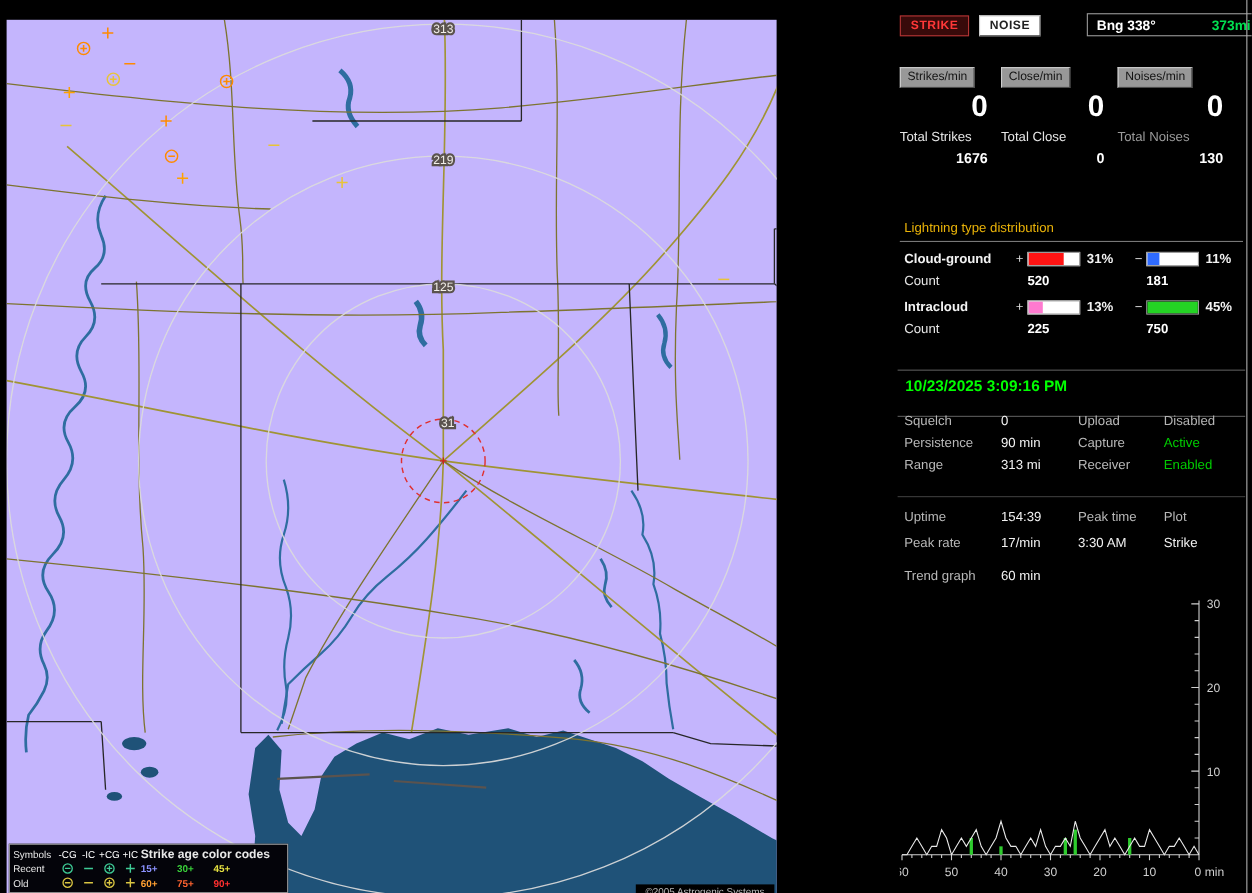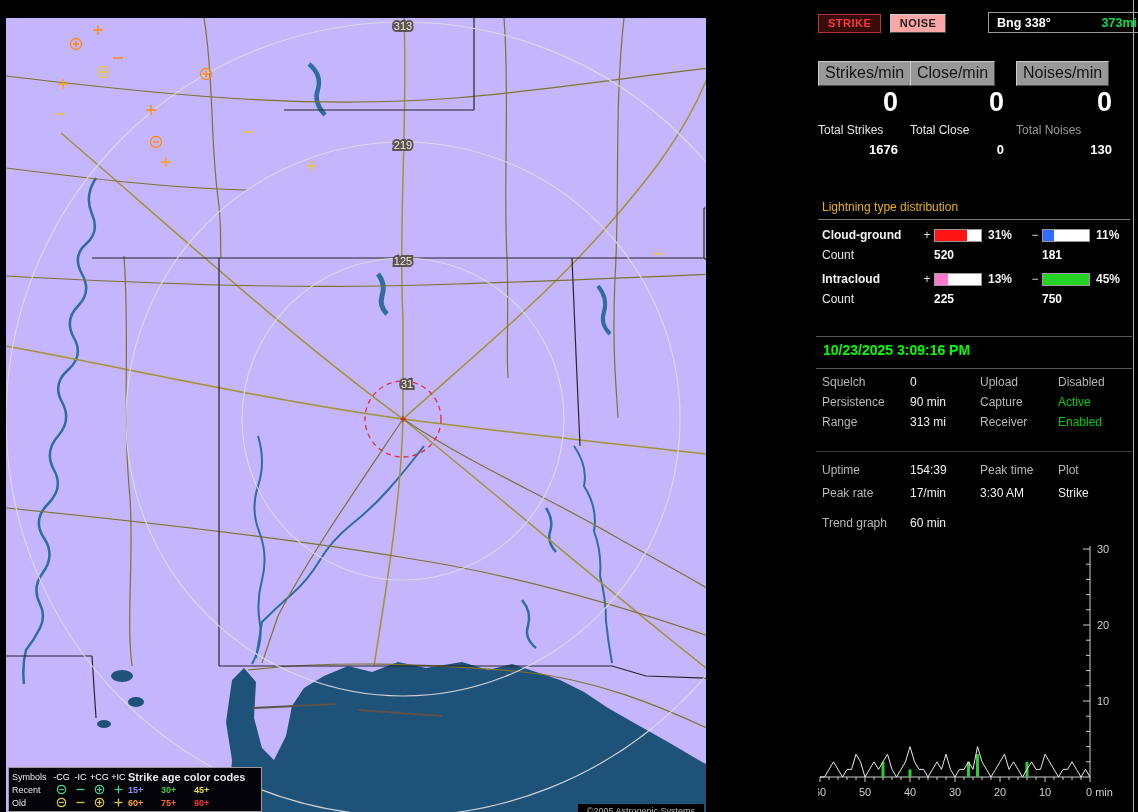--- a/index.html
+++ b/index.html
@@ -17,45 +17,45 @@
   .lg-label{width:40px;color:#e8e8e8;}
   .lg-sym{width:19px;text-align:center;display:inline-flex;justify-content:center;align-items:center;color:#fff;}
   .lg-age{width:33px;font-weight:bold;}
   .lg-age-head{flex:1;font-size:11px;color:#e8e8e8;white-space:nowrap;font-weight:bold;}
   
   .panel{position:absolute;left:816px;top:0;width:316px;height:812px;background:#000;color:#ddd;font-size:12px;}
   .right-edge{position:absolute;left:1133px;top:0;width:1px;height:812px;background:#aeaeae;}
   .btn-row{position:absolute;top:14px;left:2px;}
   .strike-btn{background:#380a0a;color:#ff3838;font-weight:bold;border:1px solid #b23434;
               padding:2px 9px 3px;font-size:11px;letter-spacing:.5px;font-family:inherit;cursor:pointer;}
-  .noise-btn{background:#fca5a5;color:#222;font-weight:bold;border:1px solid;border-color:#cecece #4a4a4a #4a4a4a #cecece;
+  .noise-btn{background:#ffffff;color:#222;font-weight:bold;border:1px solid;border-color:#cecece #4a4a4a #4a4a4a #cecece;
              padding:2px 9px 3px;font-size:11px;letter-spacing:.5px;margin-left:5px;font-family:inherit;cursor:pointer;}
   .bng-box{position:absolute;left:172px;top:12px;width:140px;height:19px;border:1px solid #9a9a9a;background:#000;
            display:flex;align-items:center;justify-content:space-between;padding:0 8px;font-size:12.5px;box-sizing:content-box;}
   .bng-label{color:#fff;font-weight:bold;}
   .bng-dist{color:#00e050;font-weight:bold;}
   .counters{position:absolute;top:61px;left:2px;display:grid;grid-template-columns:88px 102px 104px;grid-gap:0 4px;}
   .counter{display:flex;flex-direction:column;}
-  .chip{background:#989898;color:#141414;font-size:16px;padding:2px 6px 3px;border:1px solid;
+  .chip{background:#989898;color:#141414;font-size:11px;padding:2px 6px 3px;border:1px solid;
         border-color:#cecece #4a4a4a #4a4a4a #cecece;align-self:flex-start;white-space:nowrap;cursor:pointer;}
   .big{font-size:27px;font-weight:bold;color:#fff;text-align:right;padding-right:8px;margin-top:1px;}
   .tlabel{font-size:12px;margin-top:5px;white-space:nowrap;}
   .tval{font-size:13px;font-weight:bold;color:#fff;text-align:right;padding-right:8px;margin-top:5px;}
   .dist{position:absolute;top:198px;left:2px;right:2px;}
   .dist-title{color:#eab308;padding:2px 4px 5px;border-bottom:1px solid #787878;margin-bottom:2px;}
   .dist-grid{display:grid;grid-template-columns:102px 14px 50px 44px 14px 50px 1fr;align-items:center;margin-top:8px;}
   .dlabel{font-weight:bold;color:#f2f2f2;padding-left:4px;}
   .sign{color:#ddd;text-align:center;}
   .bar{display:inline-block;width:46px;height:11px;background:#fff;border:1px solid #9a9a9a;overflow:hidden;}
   .fill{display:block;height:100%;}
   .pct{font-weight:bold;color:#f2f2f2;padding-left:4px;}
   .dcount-label{color:#e6e6e6;padding-left:4px;}
   .dcount{font-weight:bold;color:#fff;}
   .count-row{margin-top:6px;margin-bottom:10px;}
-  .date-box{position:absolute;top:336px;left:0;width:100%;height:33px;line-height:27px;border-top:1px solid #5a5a5a;
+  .date-box{position:absolute;top:336px;left:0;width:100%;height:43px;line-height:27px;border-top:1px solid #5a5a5a;
             border-bottom:1px solid #5a5a5a;color:#00ff00;font-weight:bold;font-size:14px;padding-left:7px;
             box-sizing:border-box;background:#000;}
   .settings{position:absolute;top:376px;left:6px;right:2px;display:grid;grid-template-columns:88px 70px 78px 1fr;
             grid-row-gap:7px;line-height:13px;}
   .glabel{color:#b8b8b8;}
   .gval{color:#f2f2f2;}
   .div1{position:absolute;top:451px;left:0;right:0;height:1px;background:#3c3c3c;}
   .status{position:absolute;top:464px;left:6px;right:2px;display:grid;grid-template-columns:88px 70px 78px 1fr;
           grid-row-gap:10px;line-height:13px;}
   .trendrow{position:absolute;top:517px;left:6px;display:flex;line-height:13px;}

